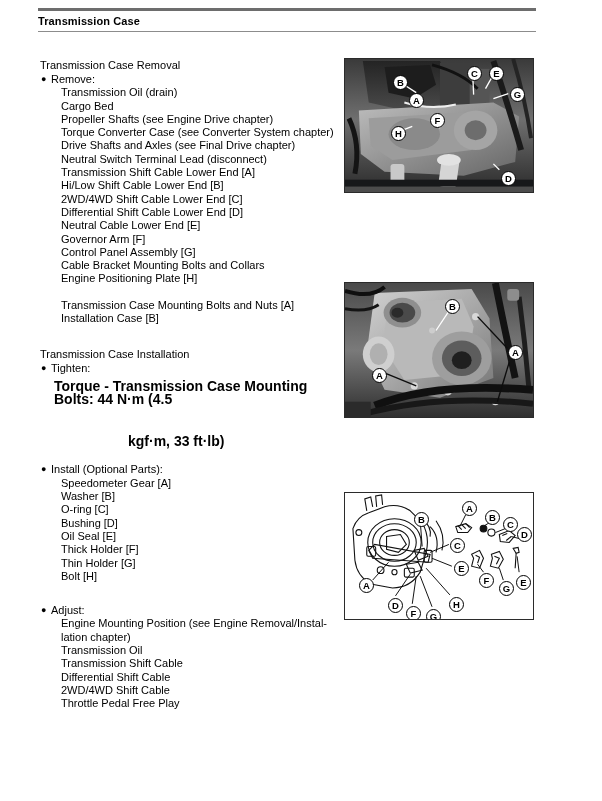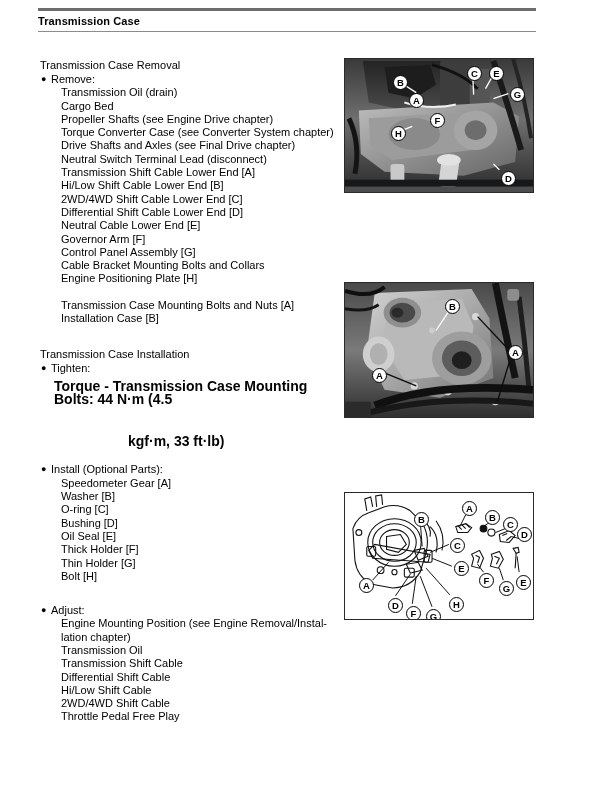--- a/index.html
+++ b/index.html
@@ -212,21 +212,20 @@
   <div class="bullet-line">
     <span class="dot">●</span>
     <span>Adjust:</span>
   </div>
   <ul class="item-list">
     <li>Engine Mounting Position (see Engine Removal/Instal-</li>
     <li class="wrap">lation chapter)</li>
     <li>Transmission Oil</li>
     <li>Transmission Shift Cable</li>
     <li>Differential Shift Cable</li>
-    <li>Hi/Low Shift Cable</li>
     <li>2WD/4WD Shift Cable</li>
     <li>Throttle Pedal Free Play</li>
   </ul>
 </div>
 
 <div class="figure" id="figure-1">
   <svg class="photo-canvas" viewBox="0 0 190 135" preserveAspectRatio="none">
     <defs>
       <linearGradient id="g1bg" x1="0" y1="0" x2="0" y2="1">
         <stop offset="0%" stop-color="#3a3a3a"></stop>

